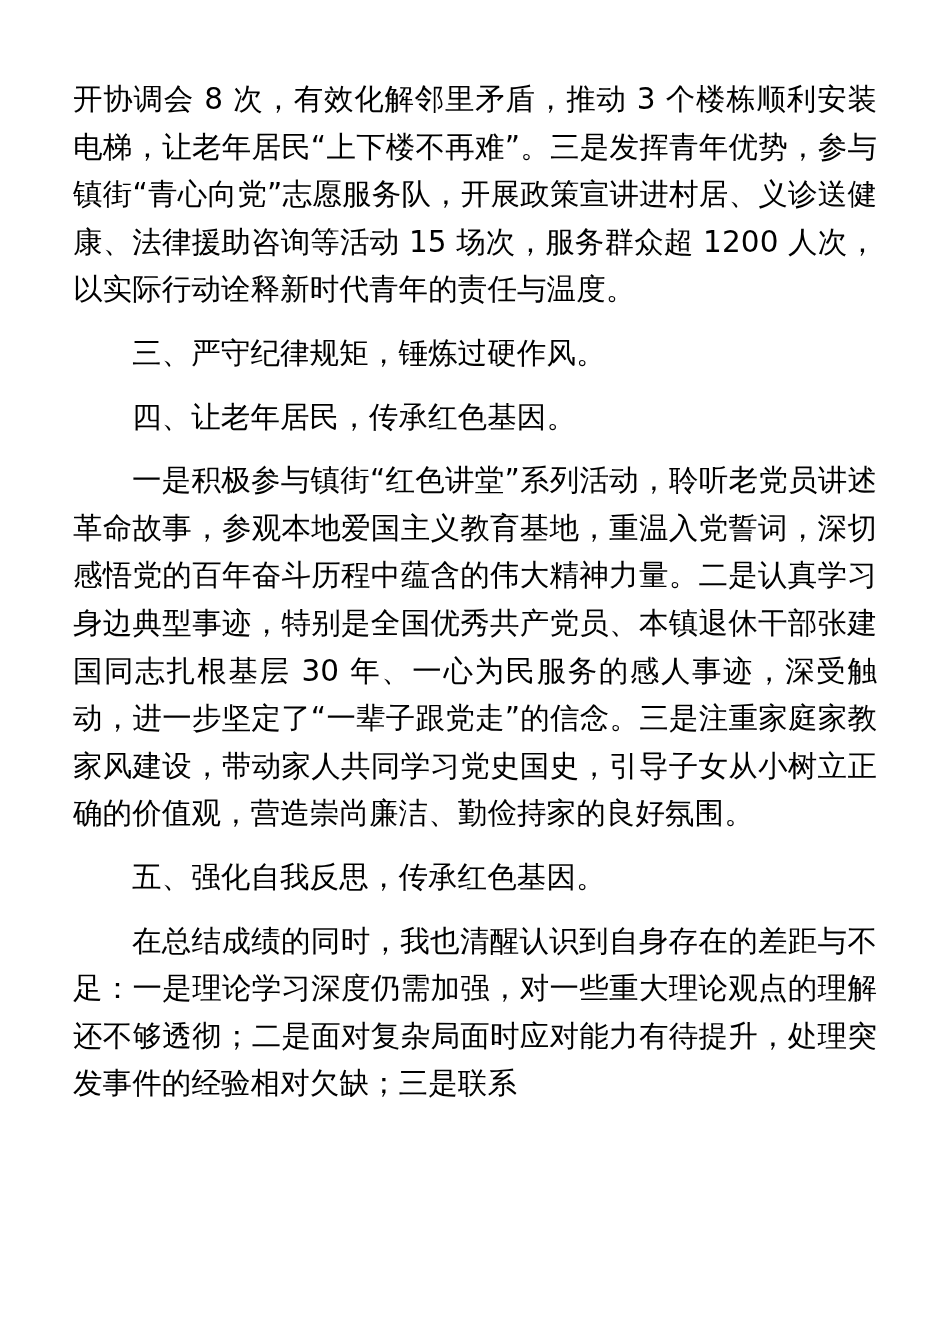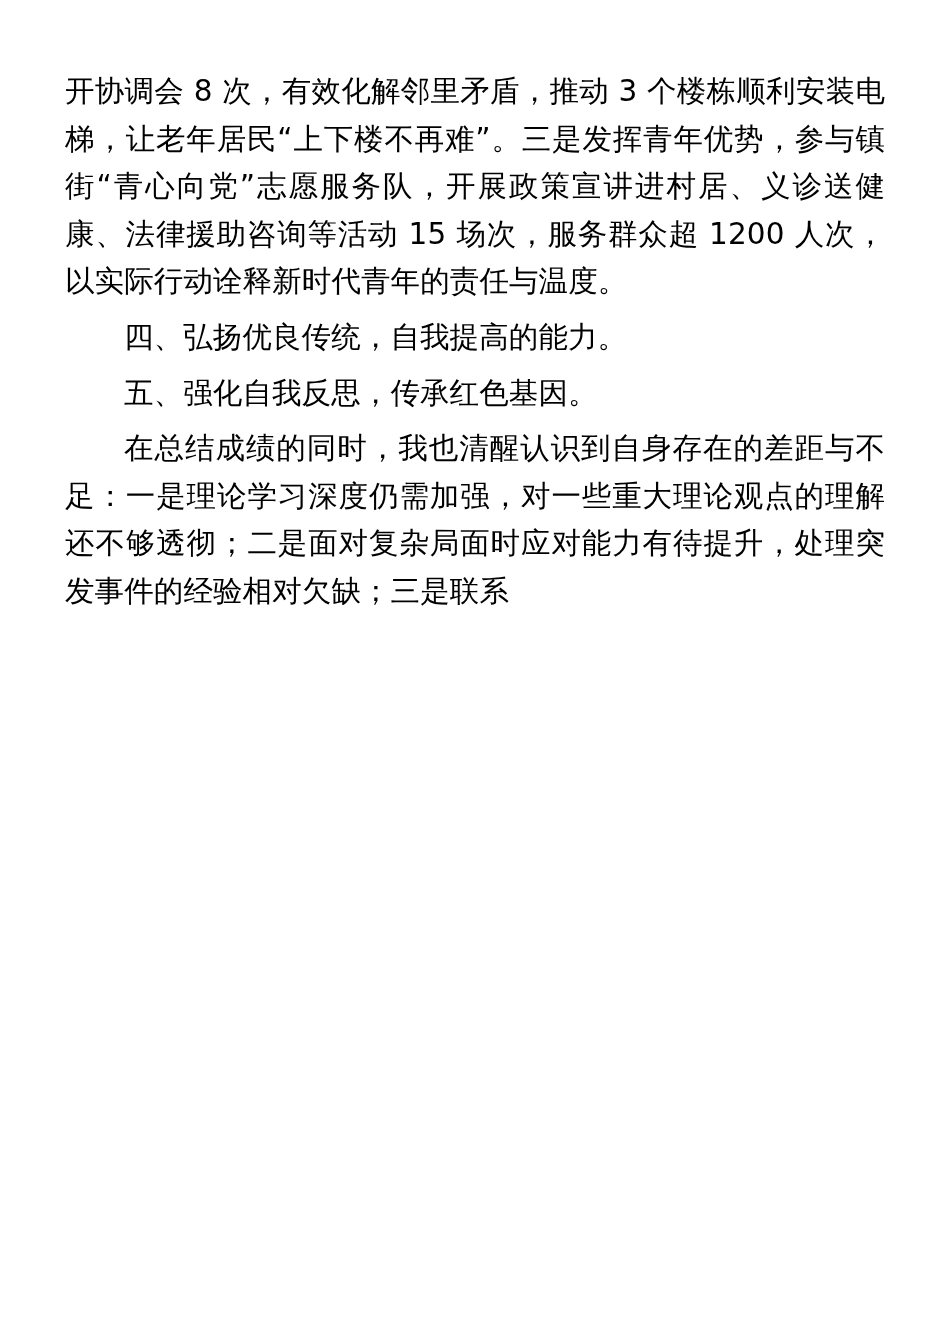--- a/index.html
+++ b/index.html
@@ -18,21 +18,21 @@
     overflow: hidden;
     box-sizing: border-box;
   }
   #doc-body {
     position: absolute;
     left: 57px;
     top: 60px;
     width: 836px;
   }
   .para {
-    margin: 8px;
+    margin: 16px;
     color: #000000;
     font-size: 29.5px;
     line-height: 47.6px;
     text-align: justify;
     text-justify: inter-character;
     letter-spacing: 0.1px;
     font-weight: 400;
     word-break: break-all;
     text-indent: 0;
     
@@ -49,23 +49,25 @@
   }
 </style>
 </head>
 <body>
 
 <div id="page">
   <div id="doc-body">
 
     <p class="para">开协调会 8 次，有效化解邻里矛盾，推动 3 个楼栋顺利安装电梯，让老年居民“上下楼不再难”。三是发挥青年优势，参与镇街“青心向党”志愿服务队，开展政策宣讲进村居、义诊送健康、法律援助咨询等活动 15 场次，服务群众超 1200 人次，以实际行动诠释新时代青年的责任与温度。</p>
 
+    <p class="para heading">三、严守纪律规矩，锤炼过硬作风。</p>
 
 
-    <p class="para heading">四、弘扬优良传统，自我提高的能力。</p>
+    <p class="para heading">四、让老年居民，传承红色基因。</p>
 
+    <p class="para indent">一是积极参与镇街“红色讲堂”系列活动，聆听老党员讲述革命故事，参观本地爱国主义教育基地，重温入党誓词，深切感悟党的百年奋斗历程中蕴含的伟大精神力量。二是认真学习身边典型事迹，特别是全国优秀共产党员、本镇退休干部张建国同志扎根基层 30 年、一心为民服务的感人事迹，深受触动，进一步坚定了“一辈子跟党走”的信念。三是注重家庭家教家风建设，带动家人共同学习党史国史，引导子女从小树立正确的价值观，营造崇尚廉洁、勤俭持家的良好氛围。</p>
 
     <p class="para heading">五、强化自我反思，传承红色基因。</p>
 
     <p class="para indent clipped">在总结成绩的同时，我也清醒认识到自身存在的差距与不足：一是理论学习深度仍需加强，对一些重大理论观点的理解还不够透彻；二是面对复杂局面时应对能力有待提升，处理突发事件的经验相对欠缺；三是联系</p>
 
   </div>
 </div>
 
 </body></html>

